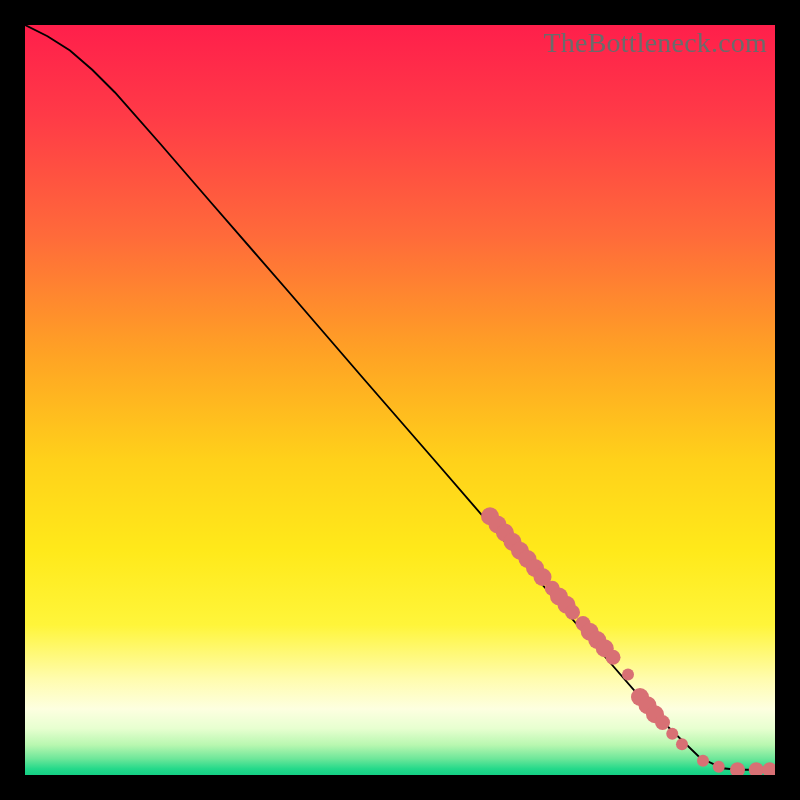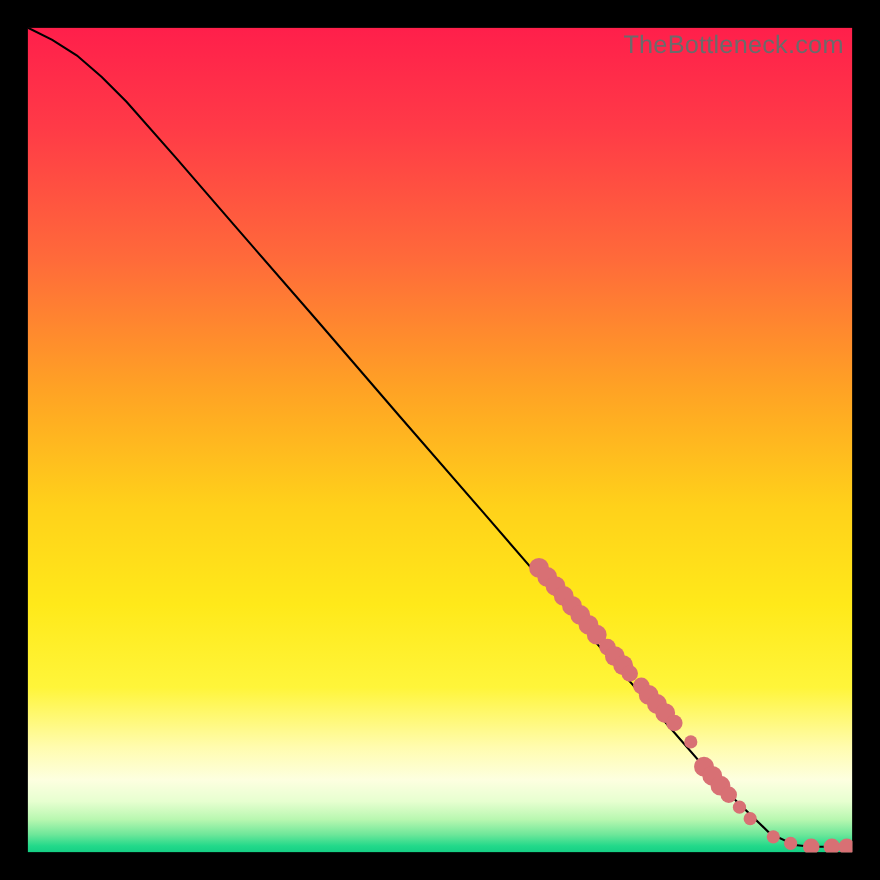--- a/index.html
+++ b/index.html
@@ -16,22 +16,22 @@
     width: 750px; height: 750px;
     overflow: hidden;
   }
   .gradient {
     position: absolute;
     left: 0; top: 0; width: 100%; height: 100%;
   }
   .watermark {
     position: absolute;
     top: 2px; right: 8px;
-    font-family: Liberation Sans, sans-serif;
-    font-size: 23px;
+    font-family: Liberation Serif, serif;
+    font-size: 28px;
     color: #6b6b6b;
     font-weight: 500;
     letter-spacing: 0.2px;
     margin-left: 28px;
   }
   svg.curve-layer {
     position: absolute;
     left: 0; top: 0; width: 100%; height: 100%;
     overflow: visible;
   }

